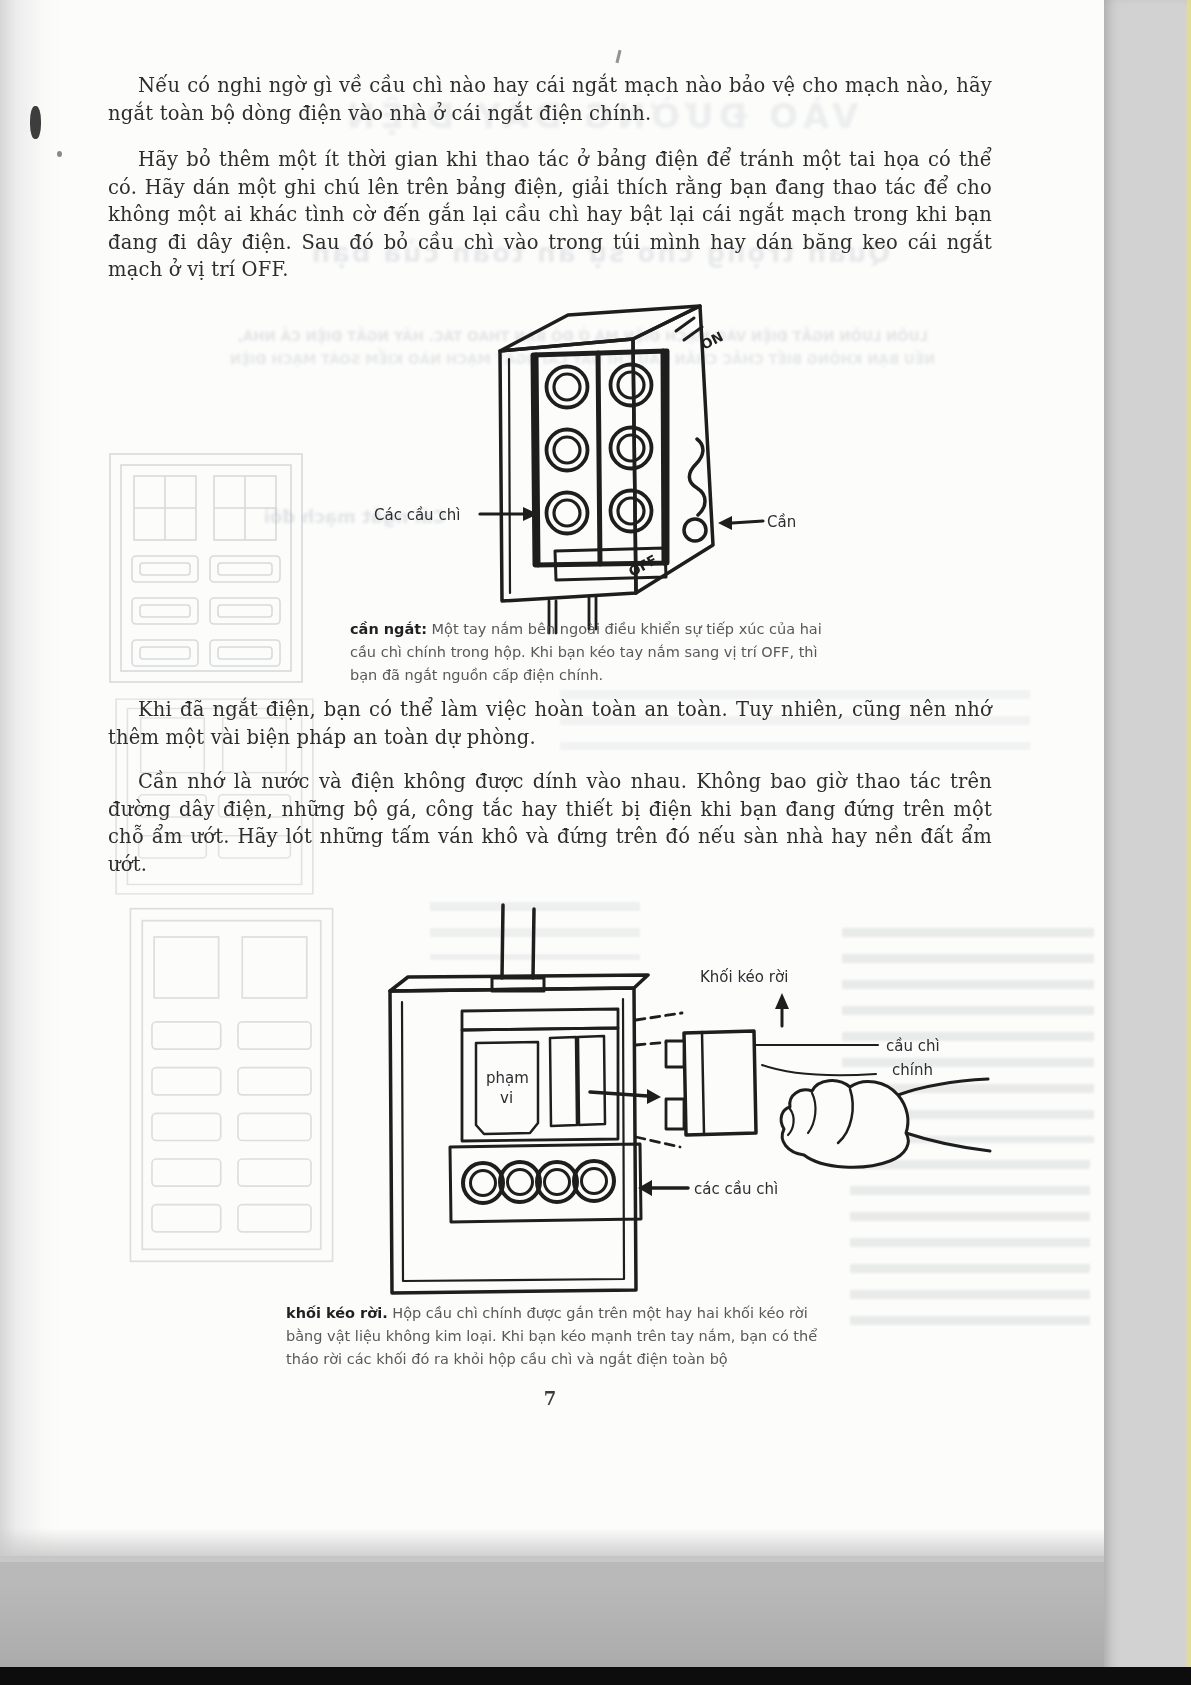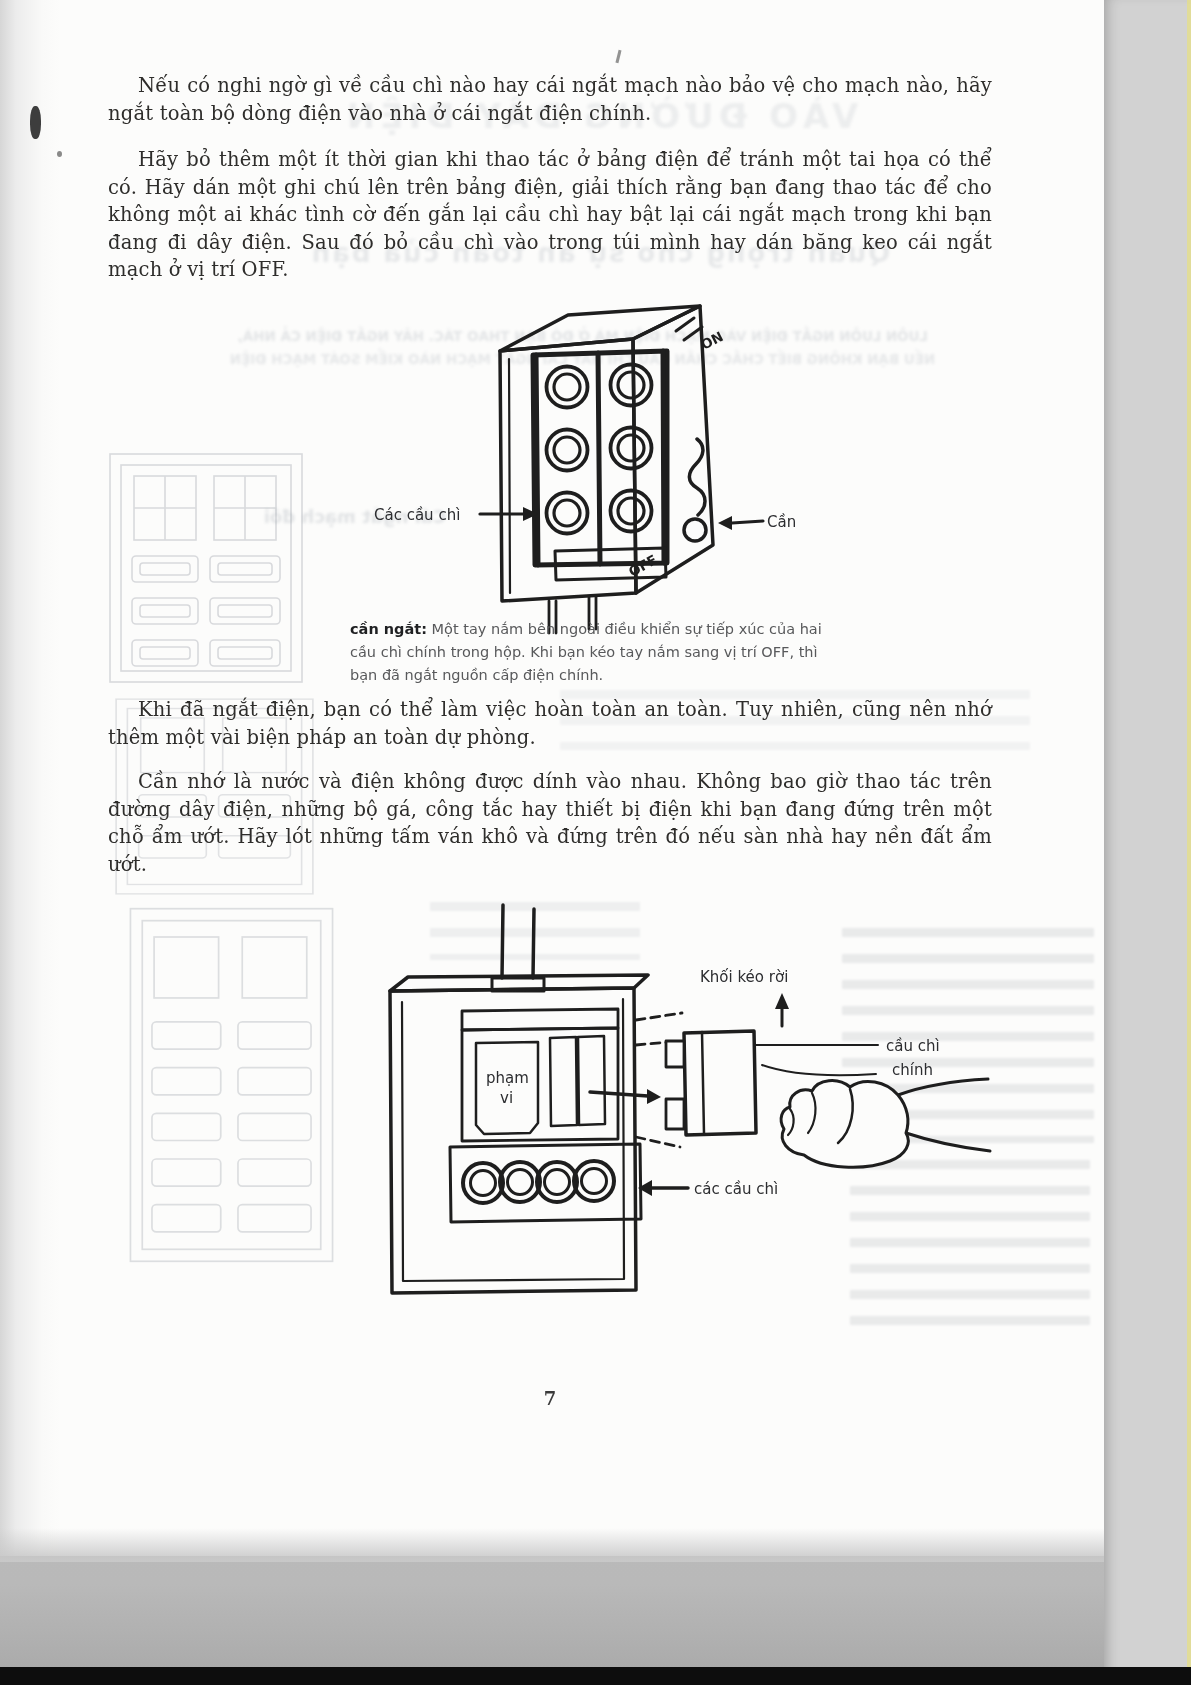--- a/index.html
+++ b/index.html
@@ -223,20 +223,23 @@
     <path d="M425,124 L432,108 L439,124 Z" fill="#1e1e1e"></path>
     <path d="M302,295 L288,303 L302,311 Z" fill="#1e1e1e"></path>
     <text class="svg-label" x="350" y="97">Khối kéo rời</text>
     <text class="svg-label" x="536" y="166">cầu chì</text>
     <text class="svg-label" x="542" y="190">chính</text>
     <text class="svg-label" x="136" y="198">phạm</text>
     <text class="svg-label" x="150" y="218">vi</text>
     <text class="svg-label" x="344" y="309">các cầu chì</text>
   </svg>
 
+  <div class="caption" style="left:286px;top:1302px;width:540px;">
+    <b>khối kéo rời.</b><span> Hộp cầu chì chính được gắn trên một hay hai khối kéo rời bằng vật liệu không kim loại. Khi bạn kéo mạnh trên tay nắm, bạn có thể tháo rời các khối đó ra khỏi hộp cầu chì và ngắt điện toàn bộ</span>
+  </div>
 
   <div class="page-num">7</div>
 
   <div class="paper-fade"></div>
   <div class="right-strip"></div>
   <div class="edge-yellow"></div>
   <div class="bottom-bar"></div>
 
 </div>
 

